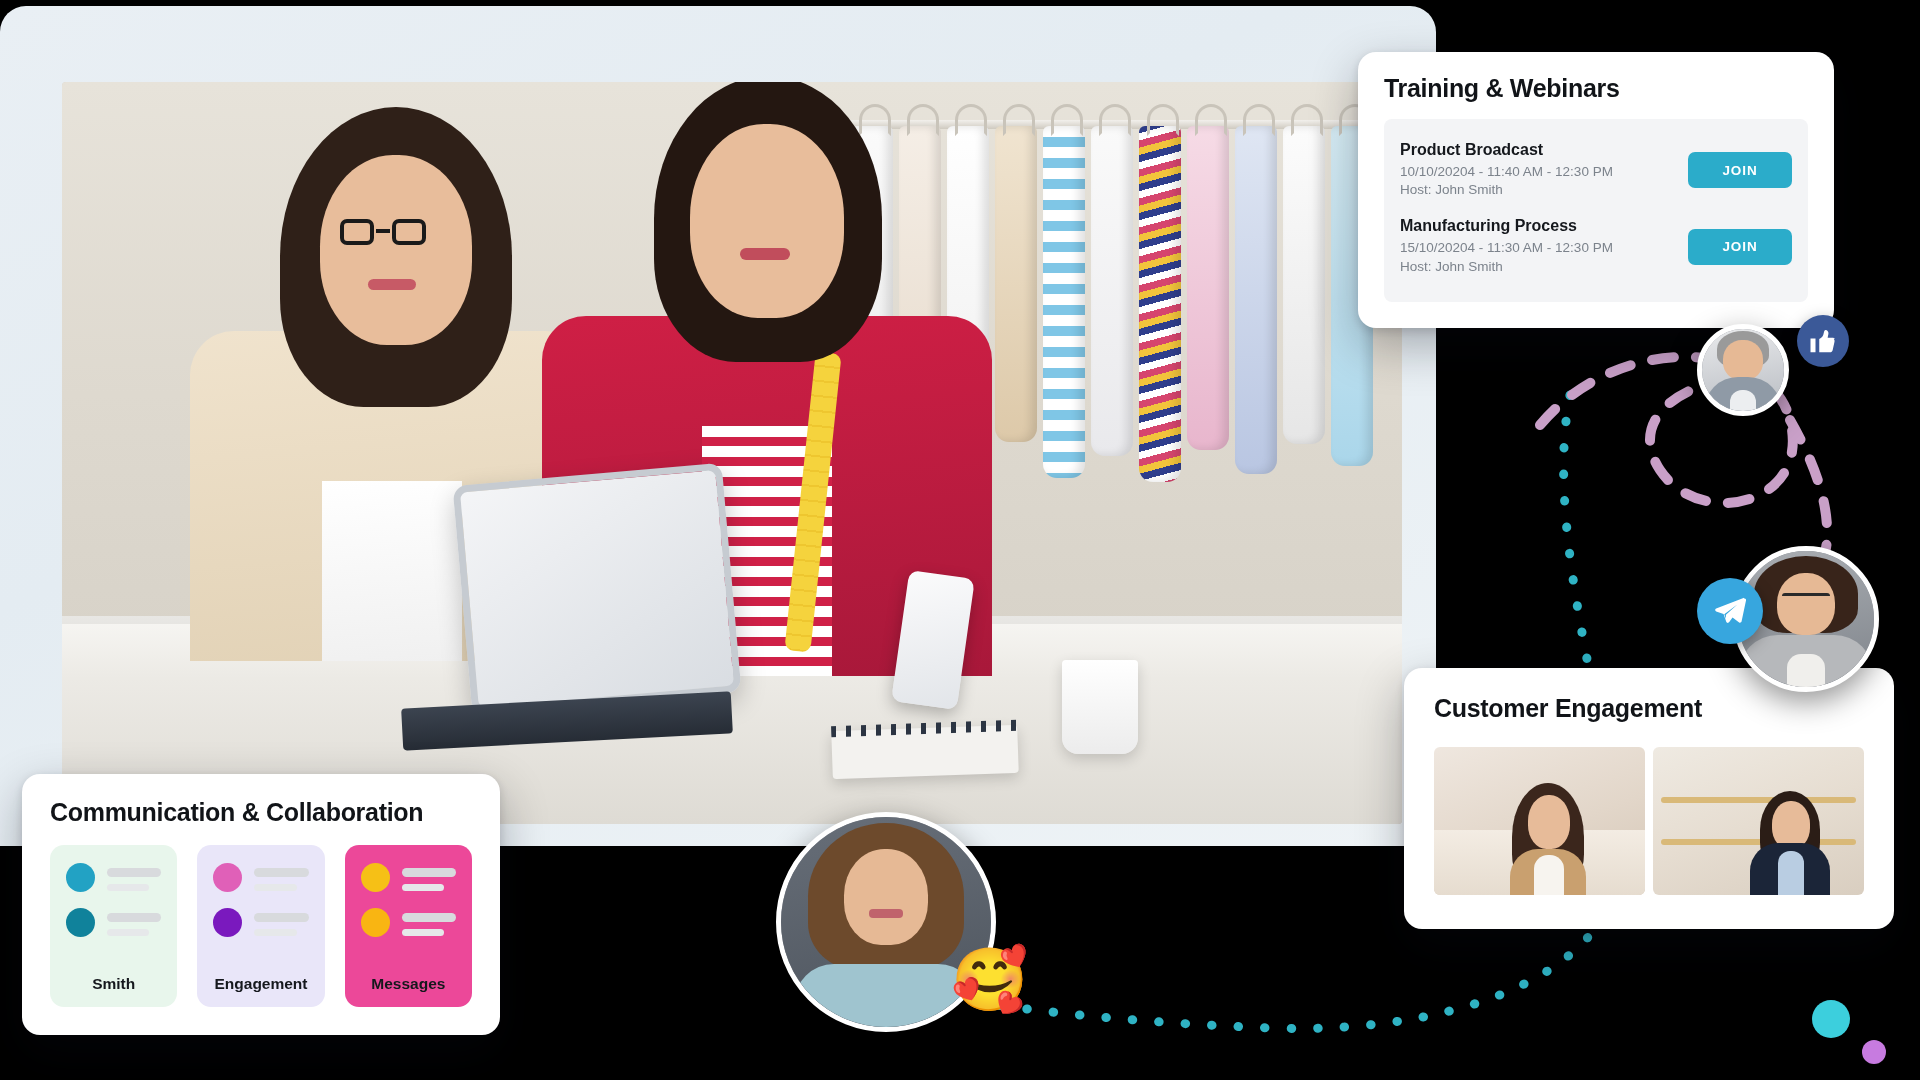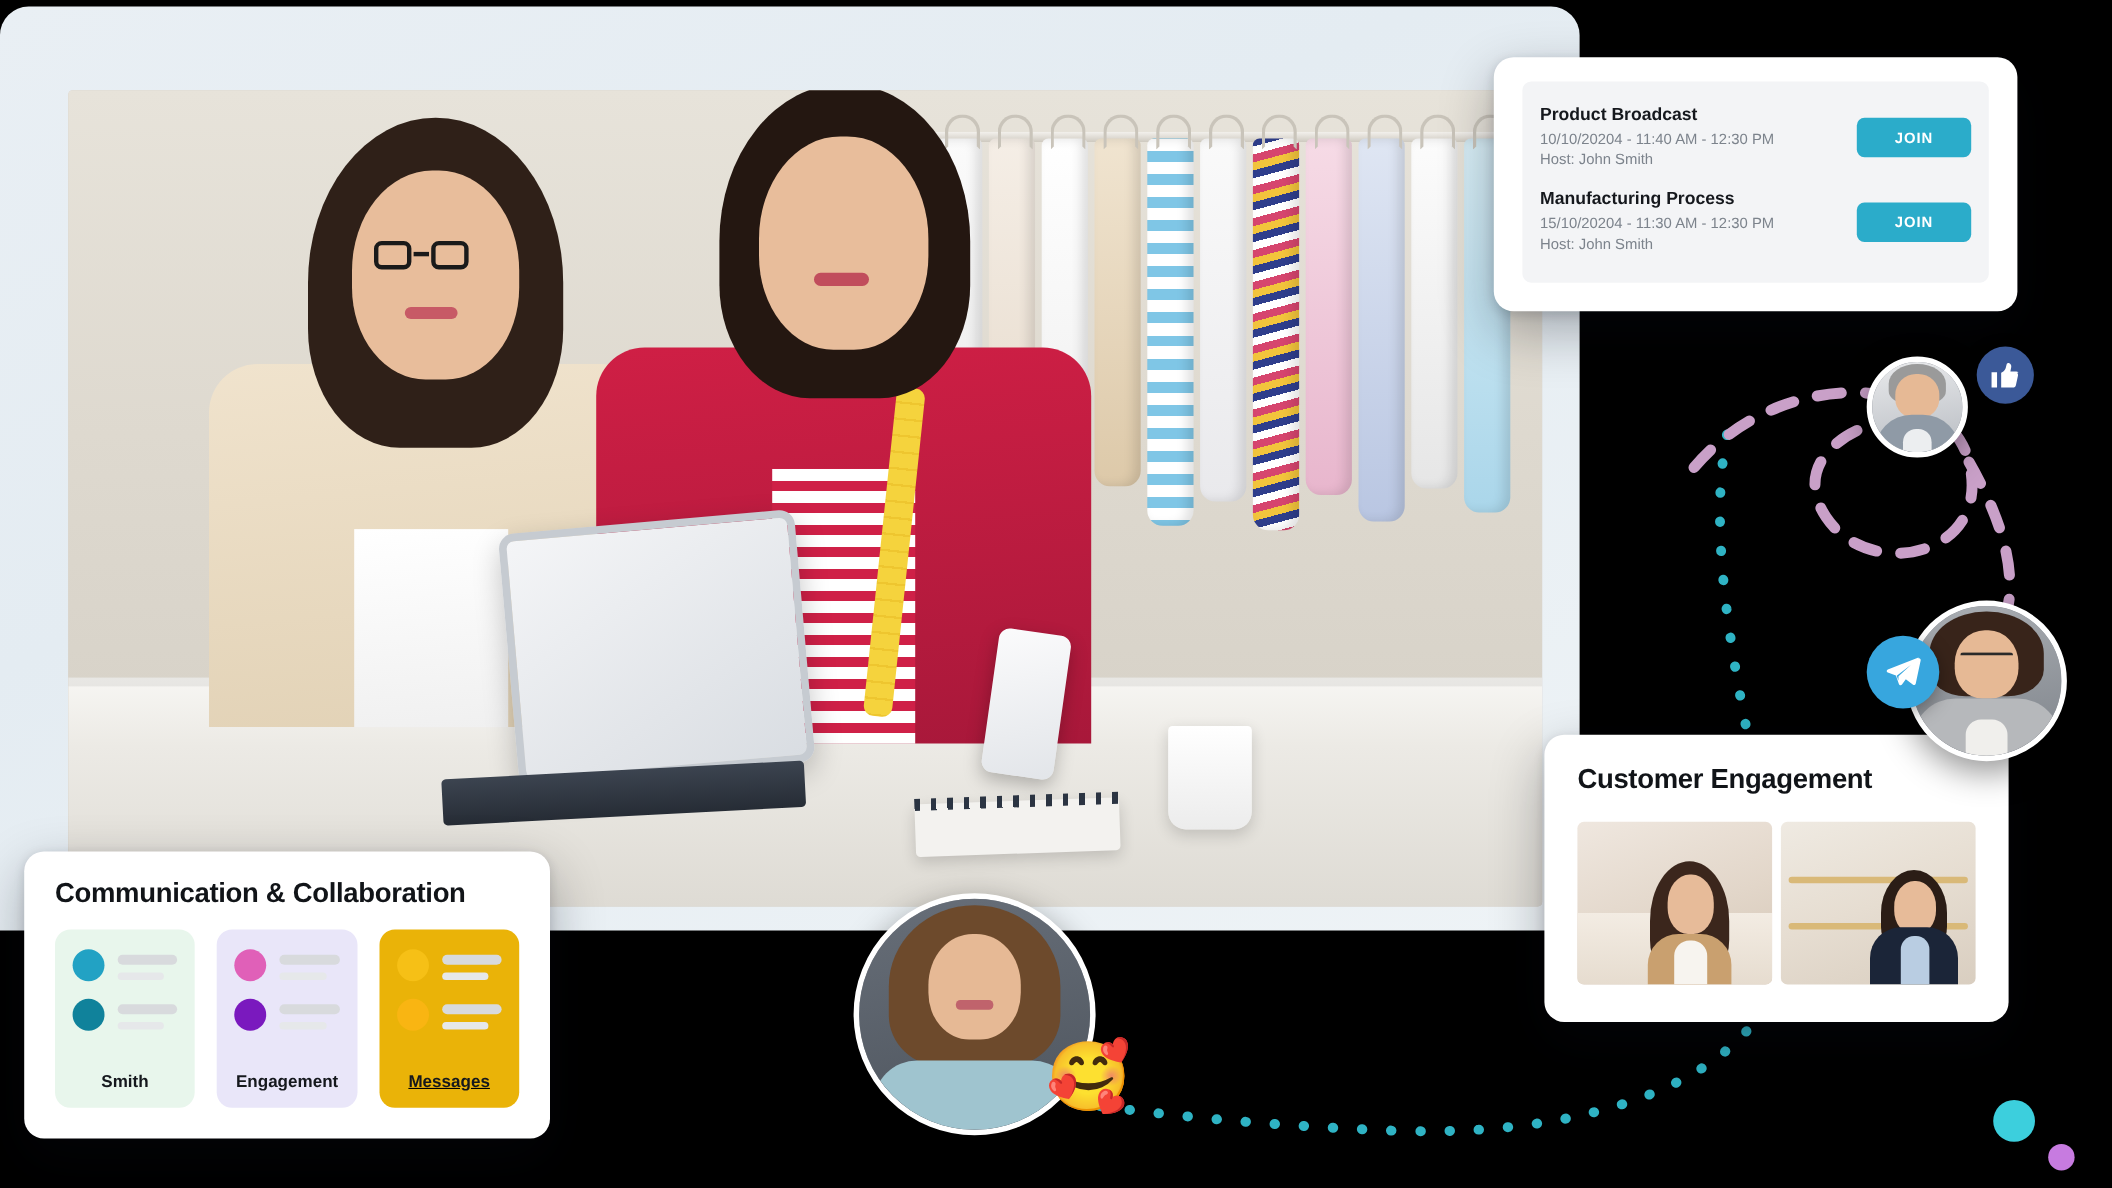--- a/index.html
+++ b/index.html
@@ -250,21 +250,21 @@
     text-align: center;
     font-size: 15.5px;
     font-weight: 700;
     color: #15181d;
     margin-top: 2px;
   }
 
   
   #engagement-card {
     left: 1404px; top: 668px;
-    width: 422px;
+    width: 490px;
     padding: 26px 30px 34px;
   }
   #engagement-card .card-title { margin-bottom: 24px; }
   .video-grid { display: flex; gap: 8px; }
   .video-tile {
     flex: 1; height: 148px;
     border-radius: 6px;
     overflow: hidden;
     position: relative;
     background: #cfc6bb;
@@ -391,20 +391,21 @@
   <svg class="connector-layer" viewBox="0 0 1920 1080" preserveAspectRatio="none" aria-hidden="true">
 
     <path d="M1570 395 C 1545 520, 1600 700, 1620 830 C 1640 960, 1480 1035, 1270 1028 C 1120 1022, 1030 1010, 960 1000" fill="none" stroke="#2FB3C4" stroke-width="9" stroke-linecap="round" stroke-dasharray="0.5 26"></path>
 
     <path d="M1540 425 C 1620 330, 1770 340, 1790 420 C 1812 505, 1700 530, 1660 470 C 1622 412, 1700 372, 1760 380" fill="none" stroke="#C9A0C8" stroke-width="10" stroke-linecap="round" stroke-dasharray="22 22"></path>
 
     <path d="M1790 420 C 1830 490, 1836 540, 1816 582" fill="none" stroke="#C9A0C8" stroke-width="10" stroke-linecap="round" stroke-dasharray="22 22"></path>
   </svg>
 
   <div class="card" id="training-card">
+    <div class="card-title">Training &amp; Webinars</div>
 
     <div class="session-list">
       <div class="session-row">
         <div class="session-info">
           <div class="session-name">Product Broadcast</div>
           <div class="session-when">10/10/20204 - 11:40 AM - 12:30 PM</div>
           <div class="session-host">Host: John Smith</div>
         </div>
         <button class="join-btn">JOIN</button>
       </div>
@@ -458,21 +459,21 @@
             <div class="dot-av" style="background:#7A19BE;"></div>
             <div class="bars">
               <div class="bar-long"></div>
               <div class="bar-short"></div>
             </div>
           </div>
         </div>
         <div class="tile-label">Engagement</div>
       </div>
 
-      <div class="tile" style="background:#eab308;text-decoration:underline;">
+      <div class="tile" style="background:#ec4899;">
         <div class="tile-rows">
           <div class="skeleton-row">
             <div class="dot-av" style="background:#F6C016;"></div>
             <div class="bars">
               <div class="bar-long"></div>
               <div class="bar-short"></div>
             </div>
           </div>
           <div class="skeleton-row">
             <div class="dot-av" style="background:#F9B512;"></div>

